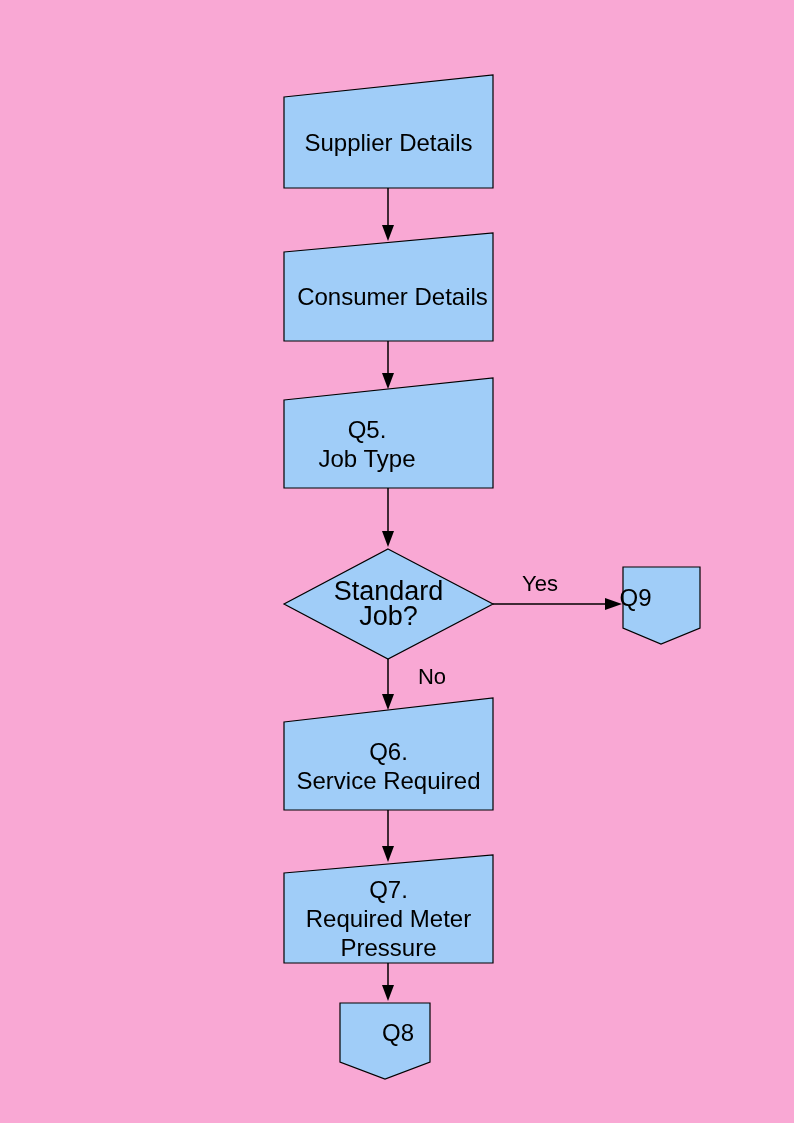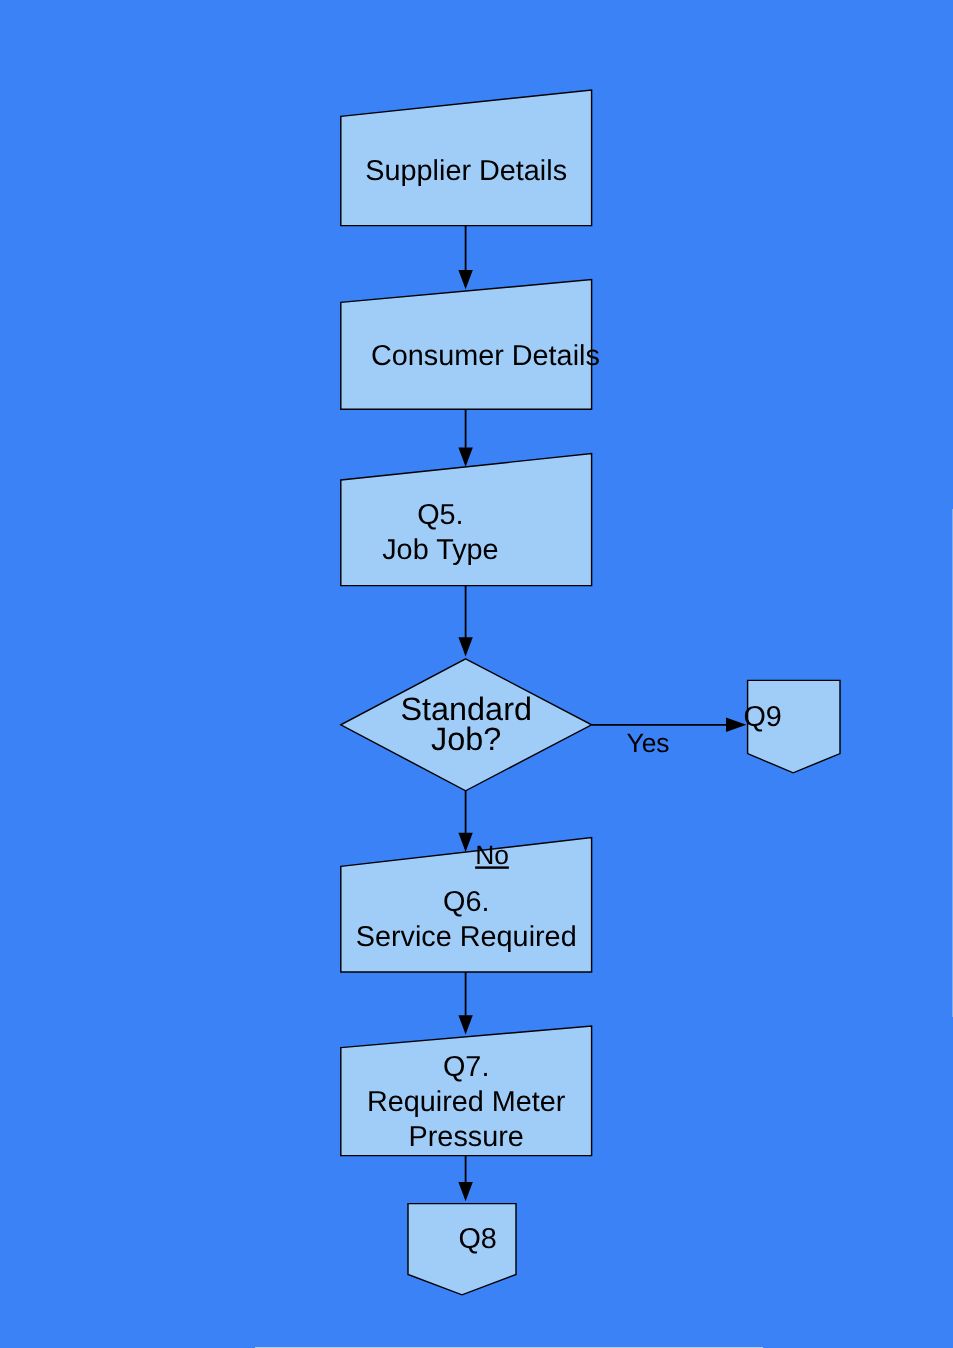--- a/index.html
+++ b/index.html
@@ -4,21 +4,21 @@
 <style>
   html, body {
     margin: 0;
     padding: 0;
     background: #ffffff;
   }
   .page {
     position: relative;
     width: 794px;
     height: 1123px;
-    background: #3b82f6;
+    background: #f9a8d4;
     font-family: "Liberation Sans", sans-serif;
     overflow: hidden;
   }
   .flow-svg {
     position: absolute;
     left: 0;
     top: 0;
   }
   .flow-svg .shape {
     fill: var(--shape-fill, #a0cdf8);
@@ -41,21 +41,21 @@
     justify-content: center;
     text-align: center;
     color: #000000;
     pointer-events: none;
   }
   .node-label span {
     white-space: pre-line;
   }
   .fs-shape  { font-size: 24px; line-height: 29px; }
   .fs-diamond{ font-size: 27px; line-height: 25px; }
-  .fs-edge   { font-size: 22px; line-height: 24px; margin-top: 36px; }
+  .fs-edge   { font-size: 22px; line-height: 24px; }
 </style>
 </head>
 <body style="background: rgb(255, 255, 255);">
 
 <div class="page">
 
   <svg class="flow-svg" width="794" height="1123" viewBox="0 0 794 1123">
 
     <polygon class="shape" points="284,97 493,75 493,188 284,188"></polygon>
     <polygon class="shape" points="284,252 493,233 493,341 284,341"></polygon>
@@ -97,21 +97,21 @@
     <g>
       <line class="edge-line" x1="388" y1="963" x2="388" y2="998"></line>
       <polygon class="edge-head" points="382,985 394,985 388,1001"></polygon>
     </g>
   </svg>
 
   <div class="node-label fs-shape" style="left:284px; top:97px; width:209px; height:91px;">
     <span>Supplier Details</span>
   </div>
 
-  <div class="node-label fs-shape" style="left:300px; top:252px; width:209px; height:89px;">
+  <div class="node-label fs-shape" style="left:288px; top:252px; width:209px; height:89px;">
     <span>Consumer Details</span>
   </div>
 
   <div class="node-label fs-shape" style="left:284px; top:400px; width:166px; height:88px;">
     <span>Q5.
 Job Type</span>
   </div>
 
   <div class="node-label fs-diamond" style="left:284px; top:549px; width:209px; height:110px;">
     <span>Standard
@@ -119,21 +119,21 @@
   </div>
 
   <div class="node-label fs-edge" style="left:505px; top:570px; width:70px; height:28px;">
     <span>Yes</span>
   </div>
 
   <div class="node-label fs-shape" style="left:597px; top:567px; width:77px; height:61px;">
     <span>Q9</span>
   </div>
 
-  <div class="node-label fs-edge" style="left:388px; top:664px; width:44px; height:26px;text-decoration:underline;">
+  <div class="node-label fs-edge" style="left:410px; top:664px; width:44px; height:26px;">
     <span>No</span>
   </div>
 
   <div class="node-label fs-shape" style="left:284px; top:722px; width:209px; height:88px;">
     <span>Q6.
 Service Required</span>
   </div>
 
   <div class="node-label fs-shape" style="left:284px; top:873px; width:209px; height:90px;">
     <span>Q7.

